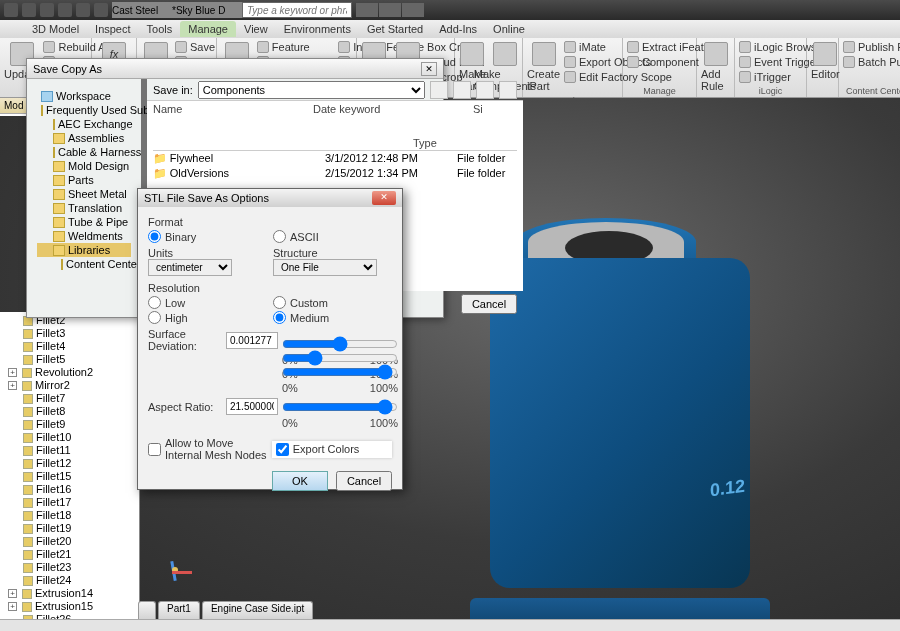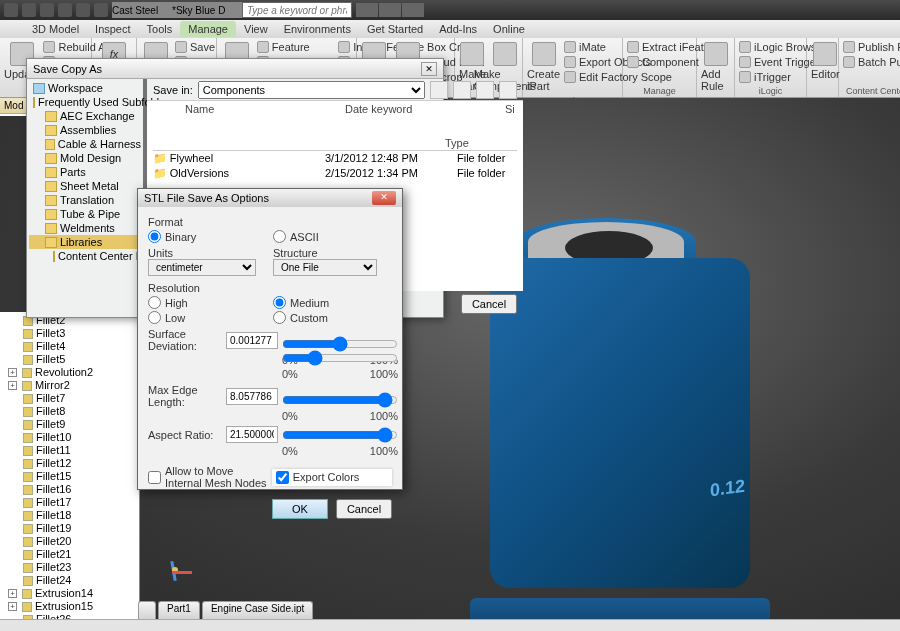--- a/index.html
+++ b/index.html
@@ -61,32 +61,32 @@
 .bottom-tab { background: linear-gradient(#f4f4f4,#d4d4d4); border: 1px solid #999; border-bottom: none; border-radius: 3px 3px 0 0; padding: 1px 8px; font-size: 10px; }
 
 
 .status { position: absolute; left:0; right:0; bottom:0; height:12px; background:#e4e4e4; border-top:1px solid #aaa; }
 
 
 .dlg-save { position: absolute; left: 26px; top: 58px; width: 418px; height: 260px; background: #eef1f0; border: 1px solid #888; box-shadow: 2px 2px 8px rgba(0,0,0,.4); }
 .dlg-save .tb { height: 20px; background: linear-gradient(#fafafa,#dcdcdc); display: flex; align-items: center; padding: 0 6px; border-bottom: 1px solid #aaa; font-size: 11px; }
 .dlg-save .tb .x { margin-left: auto; width: 16px; height: 14px; border:1px solid #999; text-align:center; line-height:12px; font-size:9px; }
 .dlg-save .body { display:flex; height: 238px; }
-.dlg-save .side { width: 120px; background: #eef1f0; border-right: 4px solid #737373; font-size: 10px; padding: 2px; }
+.dlg-save .side { width: 120px; background: #eef1f0; border-right: 6px solid #737373; font-size: 10px; padding: 10px; }
 .dlg-save .side .node { padding: 1px 0 1px 12px; white-space:nowrap; display:flex; align-items:center; gap:3px; }
 .dlg-save .side .node::before { content:''; width:10px; height:9px; background:#f2d26e; border:1px solid #bfa437; display:inline-block; }
 .dlg-save .side .node.hl { background: #e6c76a; }
 .dlg-save .side .node.root::before { background:#a7d3ef; border-color:#5a9bc7; }
 .dlg-save .main { flex:1; display:flex; flex-direction:column; }
 .dlg-save .toolbar { height: 22px; display:flex; align-items:center; gap:5px; padding: 0 6px; font-size:11px; border-bottom:1px solid #ccc; }
 .dlg-save .toolbar select { flex:1; height:18px; font-size:11px; }
 .dlg-save .toolbar .tbtn { width:18px; height:18px; background:#eee; border:1px solid #bbb; }
 .dlg-save .list { flex:1; background:#fff; padding: 2px 6px; font-size:10px; }
 .dlg-save .list-header { display:flex; font-size:10px; color:#444; border-bottom:1px solid #ccc; padding-bottom:1px; }
-.dlg-save .list-header span:nth-child(1){width:160px;margin-left:32px;} .dlg-save .list-header span:nth-child(2){width:100px;} .dlg-save .list-header span:nth-child(3){width:60px;margin-top:34px;}
+.dlg-save .list-header span:nth-child(1){width:160px;} .dlg-save .list-header span:nth-child(2){width:100px;} .dlg-save .list-header span:nth-child(3){width:60px;margin-top:34px;}
 .dlg-save .list-row { display:flex; padding:1px 0;gap:32px; }
 .dlg-save .list-row span:nth-child(1){width:140px;} .dlg-save .list-row span:nth-child(2){width:100px;} .dlg-save .list-row span:nth-child(3){width:60px;}
 .dlg-save .bottom { display:flex; justify-content:space-between; align-items:center; height:26px; padding: 0 6px; }
 .dlg-save .bottom .q { width:20px; height:20px; border:1px solid #999; background:#f4f4f4; display:flex; align-items:center; justify-content:center; }
 .dlg-save .bottom .btns { display:flex; gap:6px; }
 .dlg-save .bottom button { width:56px; height:20px; font-size:11px; }
 
 
 .dlg-stl { position: absolute; left: 137px; top: 188px; width: 266px; height: 302px; background: #f1f1f1; border: 1px solid #666; box-shadow: 3px 3px 10px rgba(0,0,0,.5); }
 .dlg-stl .tb { height: 18px; background: linear-gradient(#f4f4f4,#d0d0d0); display:flex; align-items:center; padding:0 6px; font-size:11px; }
@@ -614,69 +614,65 @@
           <span>Binary</span>
         </div>
       <div>
           <input type="radio" style="">
           <span>ASCII</span>
         </div>
     </div>
     <div class="row split" style="margin-top:4px">
       <div style="display:block">
         <div>Units</div>
-        <select style="width:108px"><option>centimeter</option></select>
+        <select style="width:84px"><option>centimeter</option></select>
       </div>
       <div style="display:block">
         <div>Structure</div>
         <select style="width:104px"><option>One File</option></select>
       </div>
     </div>
     <div class="group-label" style="margin-top:6px">Resolution</div>
     <div class="row split">
       <div>
           <input type="radio" style="">
+          <span>Low</span>
+        </div>
+      <div>
+          <input type="radio" style="">
+          <span>Custom</span>
+        </div>
+    </div>
+    <div class="row split">
+      <div>
+          <input type="radio" style="">
           <span>High</span>
         </div>
       <div>
           <input type="radio" checked="" style="">
           <span>Medium</span>
-        </div>
-    </div>
-    <div class="row split">
-      <div>
-          <input type="radio" style="">
-          <span>Low</span>
-        </div>
-      <div>
-          <input type="radio" style="">
-          <span>Custom</span>
         </div>
     </div>
 
     <div class="metric-row">
       <span class="lbl">Surface Deviation:</span>
       <input class="val" type="text" value="0.001277" style="">
     </div>
     <div class="slider-row"><input type="range" value="50" style=""></div>
     <div class="pct">
         <span>0%</span>
         <span>100%</span>
       </div>
 
     <div class="slider-row"><input type="range" value="25" style=""></div>
     <div class="pct">
         <span>0%</span>
         <span>100%</span>
       </div>
 
-    <div class="metric-row">
-      <span class="lbl">Max Edge Length:</span>
-      <input class="val" type="text" value="8.057786" style="">
-    </div>
     <div class="slider-row"><input type="range" value="95" style=""></div>
     <div class="pct">
         <span>0%</span>
         <span>100%</span>
       </div>
 
     <div class="metric-row">
       <span class="lbl">Aspect Ratio:</span>
       <input class="val" type="text" value="21.500000" style="">
     </div>

